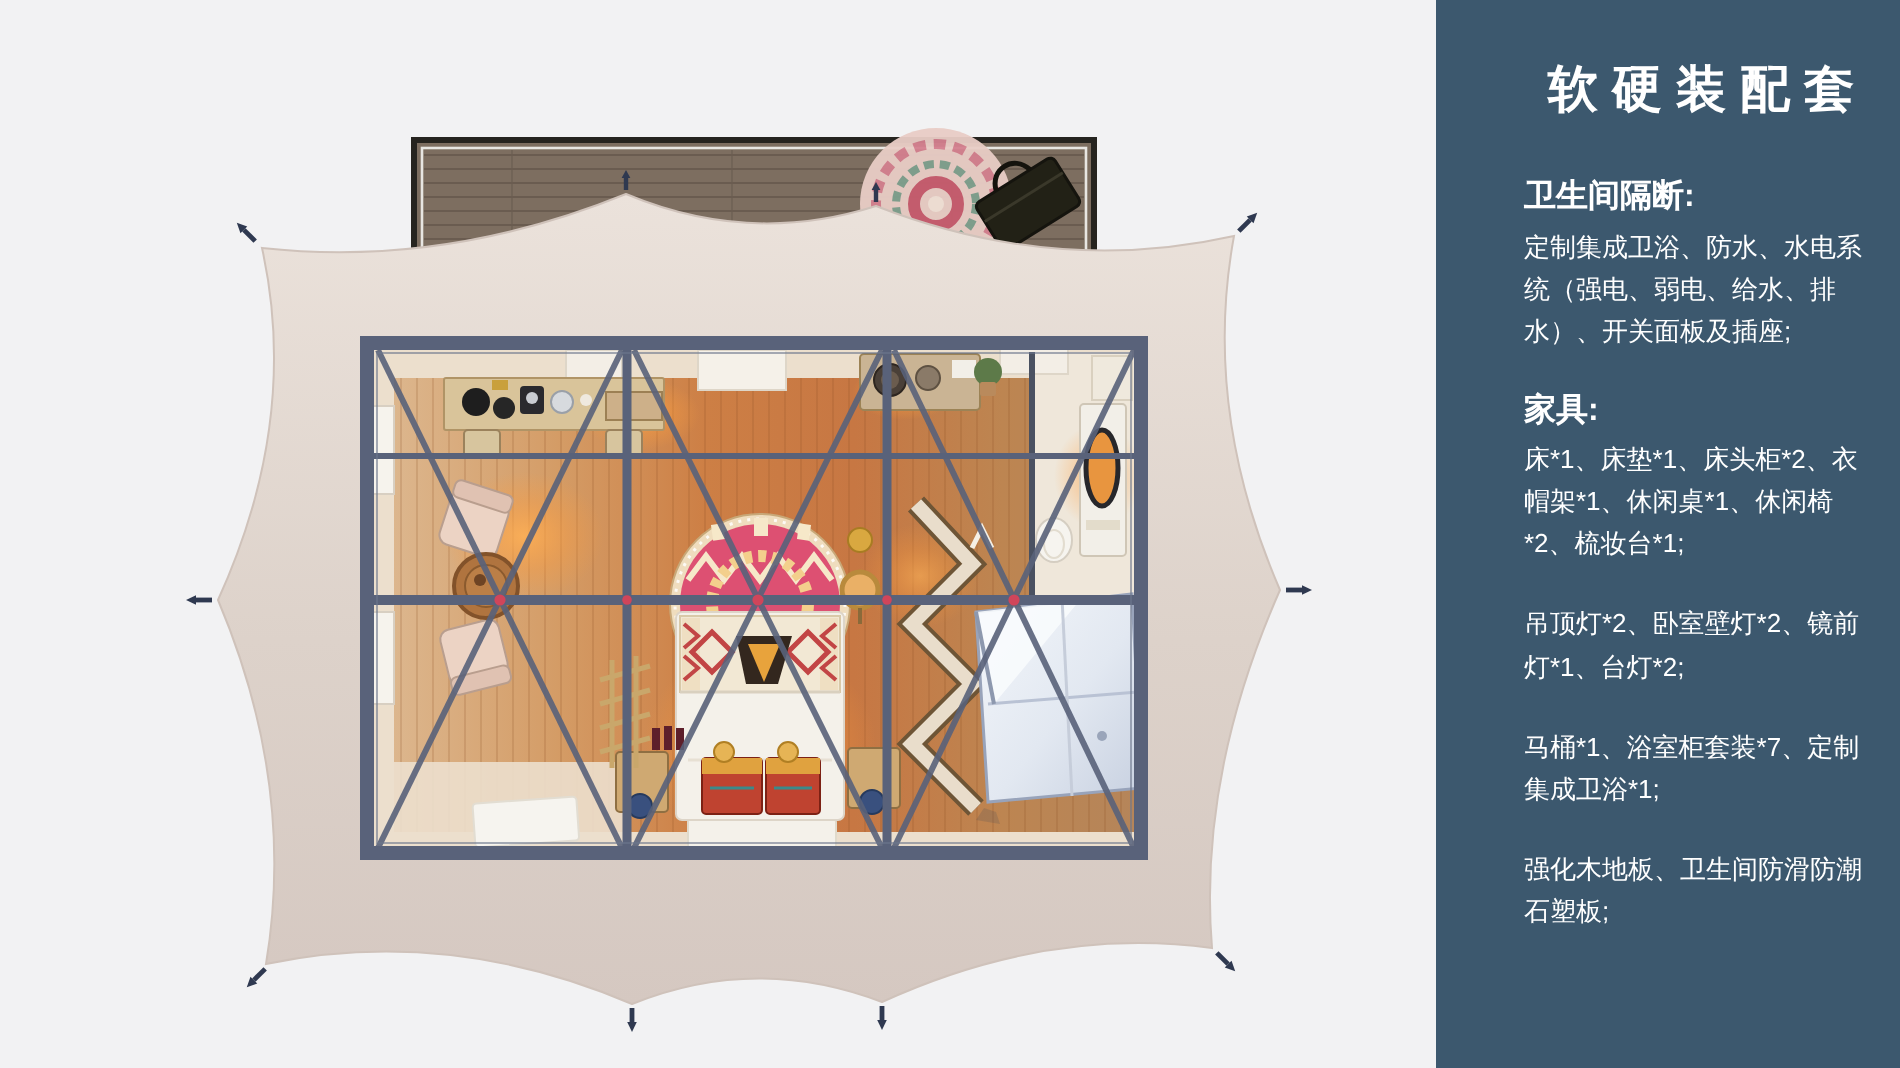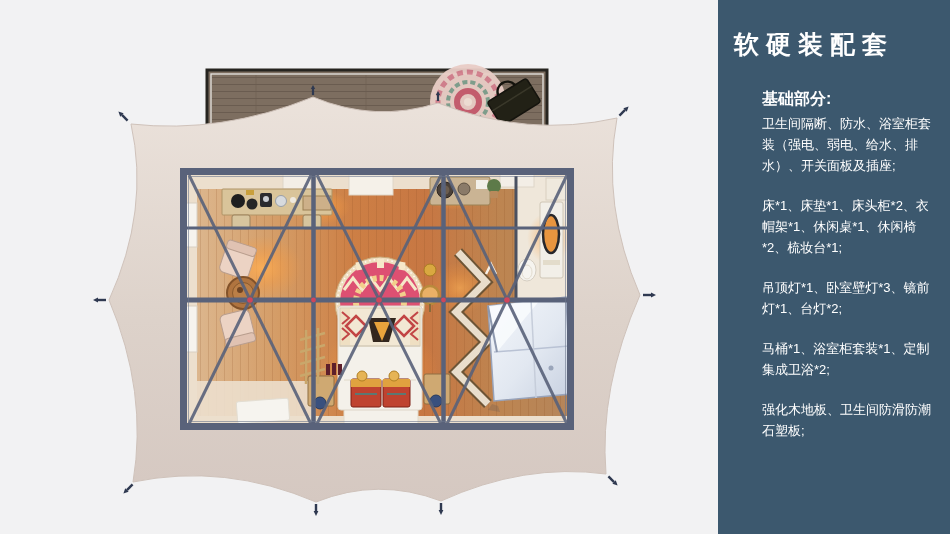--- a/index.html
+++ b/index.html
@@ -29,21 +29,21 @@
   .main{width:718px;height:534px;position:relative;background:var(--c-background);}
   .main svg{position:absolute;inset:0;display:block;}
   .sidebar{
     width:232px;height:534px;
     background:var(--c-sidebar-bg);
     color:var(--c-sidebar-text);
     padding:26px 16px 0 44px;
   }
   .sb-title{
     font-size:25px;font-weight:bold;letter-spacing:7px;
-    text-align:left;margin:2px 0 27px -28px;white-space:nowrap;
+    text-align:right;margin:2px 0 27px -28px;white-space:nowrap;
   }
   .sb-section{margin-bottom:19px;}
   .sb-heading{font-size:16px;font-weight:bold;line-height:1.35;margin-bottom:3px;}
   .sb-body{font-size:13px;line-height:1.62;}
   
   .frame{stroke:var(--c-room-frame);fill:none;}
   .joint{fill:var(--c-joint-red);}
   .stake{fill:var(--c-stake);}
 </style>
 </head>
@@ -347,32 +347,33 @@
       </g>
     </g>
   </g>
 </svg>
 </div>
 
 <aside class="sidebar">
   <h1 class="sb-title">软硬装配套</h1>
 
   <div class="sb-section">
-    <div class="sb-heading">基础部分:</div>
-    <div class="sb-body">卫生间隔断、防水、浴室柜套装（强电、弱电、给水、排水）、开关面板及插座;</div>
-  </div>
-
-  <div class="sb-section">
+    <div class="sb-heading">卫生间隔断:</div>
+    <div class="sb-body">定制集成卫浴、防水、水电系统（强电、弱电、给水、排水）、开关面板及插座;</div>
+  </div>
+
+  <div class="sb-section">
+    <div class="sb-heading">家具:</div>
     <div class="sb-body">床*1、床垫*1、床头柜*2、衣帽架*1、休闲桌*1、休闲椅*2、梳妆台*1;</div>
   </div>
 
   <div class="sb-section">
-    <div class="sb-body">吊顶灯*1、卧室壁灯*3、镜前灯*1、台灯*2;</div>
-  </div>
-
-  <div class="sb-section">
-    <div class="sb-body">马桶*1、浴室柜套装*1、定制集成卫浴*2;</div>
+    <div class="sb-body">吊顶灯*2、卧室壁灯*2、镜前灯*1、台灯*2;</div>
+  </div>
+
+  <div class="sb-section">
+    <div class="sb-body">马桶*1、浴室柜套装*7、定制集成卫浴*1;</div>
   </div>
 
   <div class="sb-section">
     <div class="sb-body">强化木地板、卫生间防滑防潮石塑板;</div>
   </div>
 </aside>
 
 </body></html>

